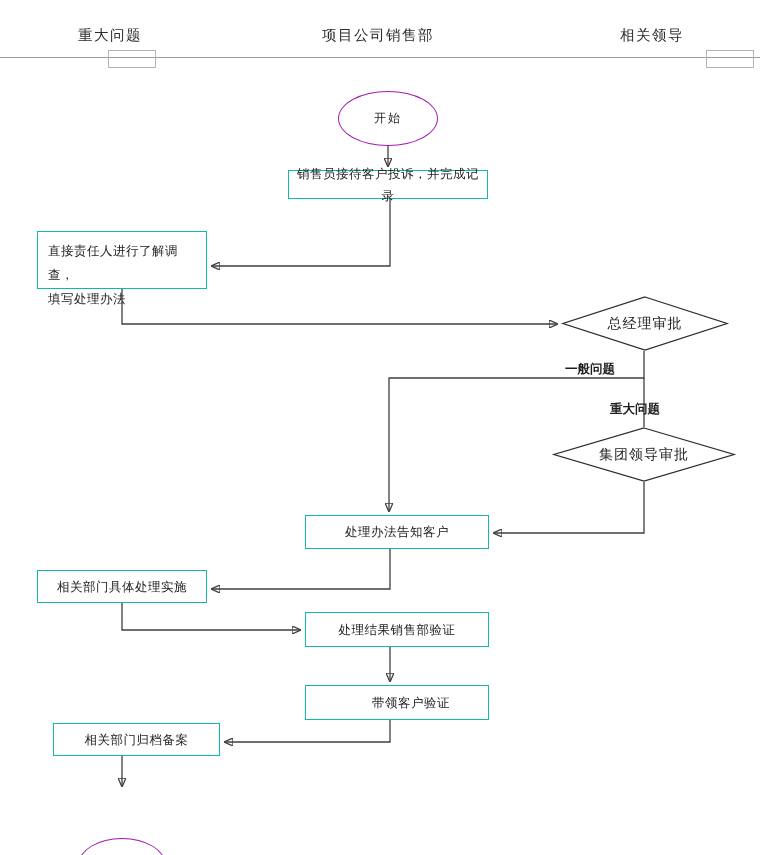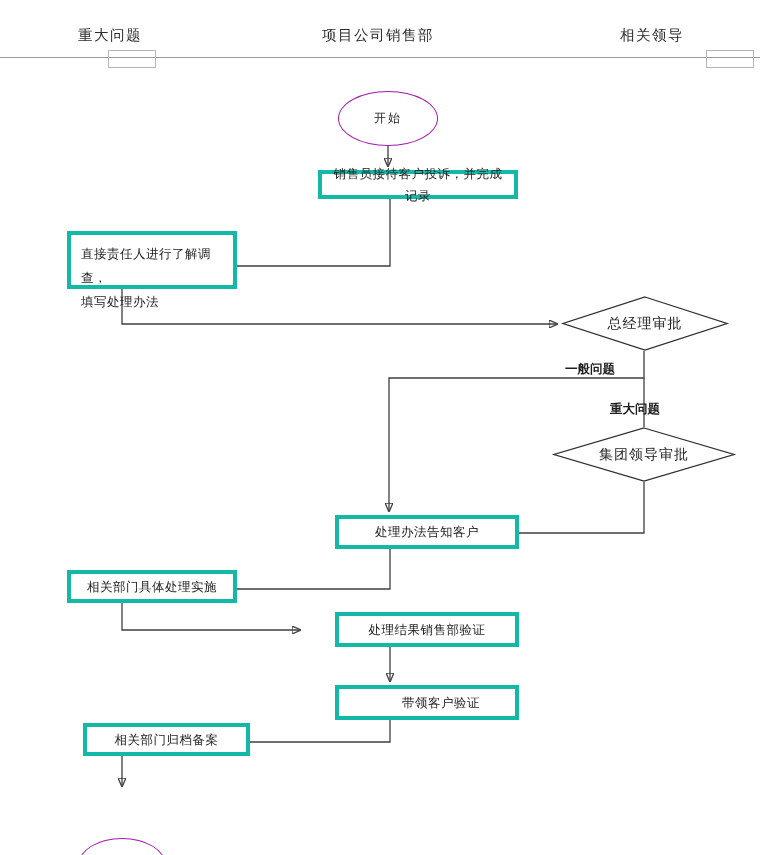--- a/index.html
+++ b/index.html
@@ -52,26 +52,25 @@
     box-sizing: border-box;
     display: flex;
     align-items: center;
     justify-content: center;
     text-align: center;
     color: #1d1d1d;
     font-family: "DejaVu Serif", "Liberation Serif", serif;
     letter-spacing: 0.5px;
   }
   .box {
-    border: 4px solid #14b8a6;
+    border: 1px solid #14b8a6;
     background: #ffffff;
     font-size: 12.5px;
     line-height: 1.75;
     padding: 0 6px;
-    margin-left: 30px;
   }
   .box.two-line {
     display: block;
     padding: 7px 10px;
     text-align: left;
   }
   .box.two-line .ln {
     display: block;
     line-height: 1.9;
   }

